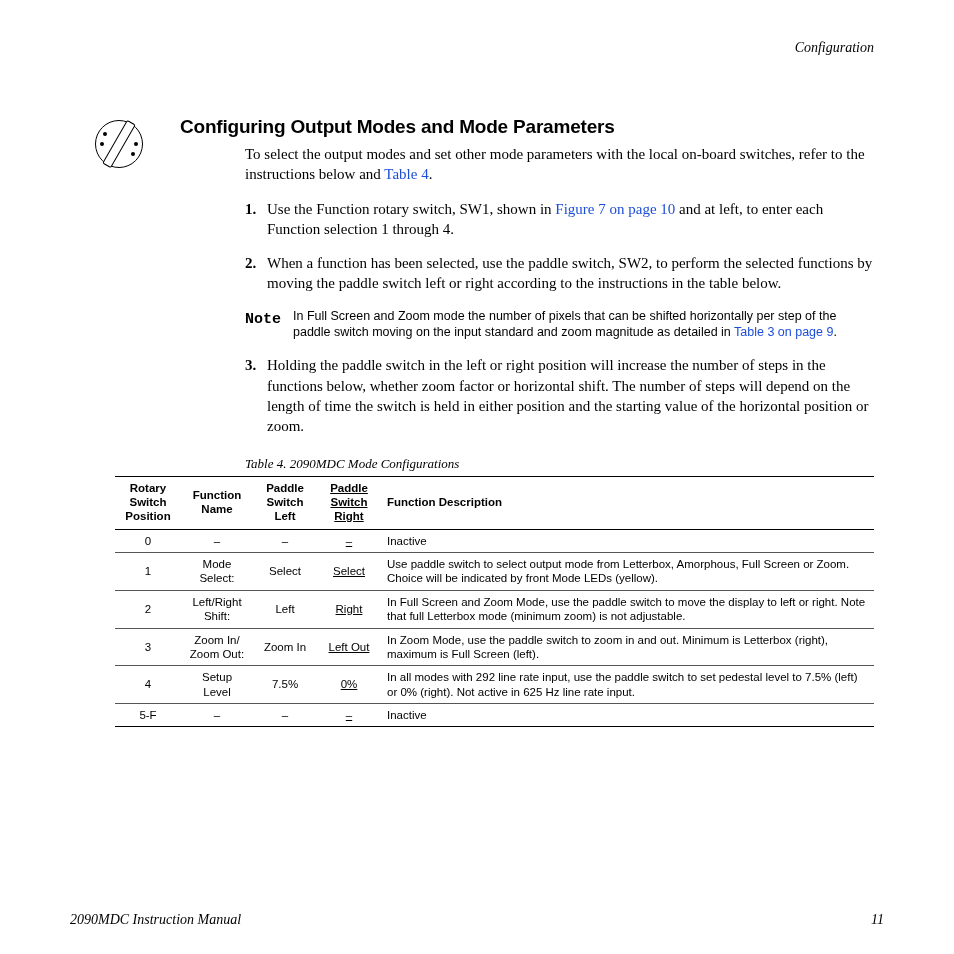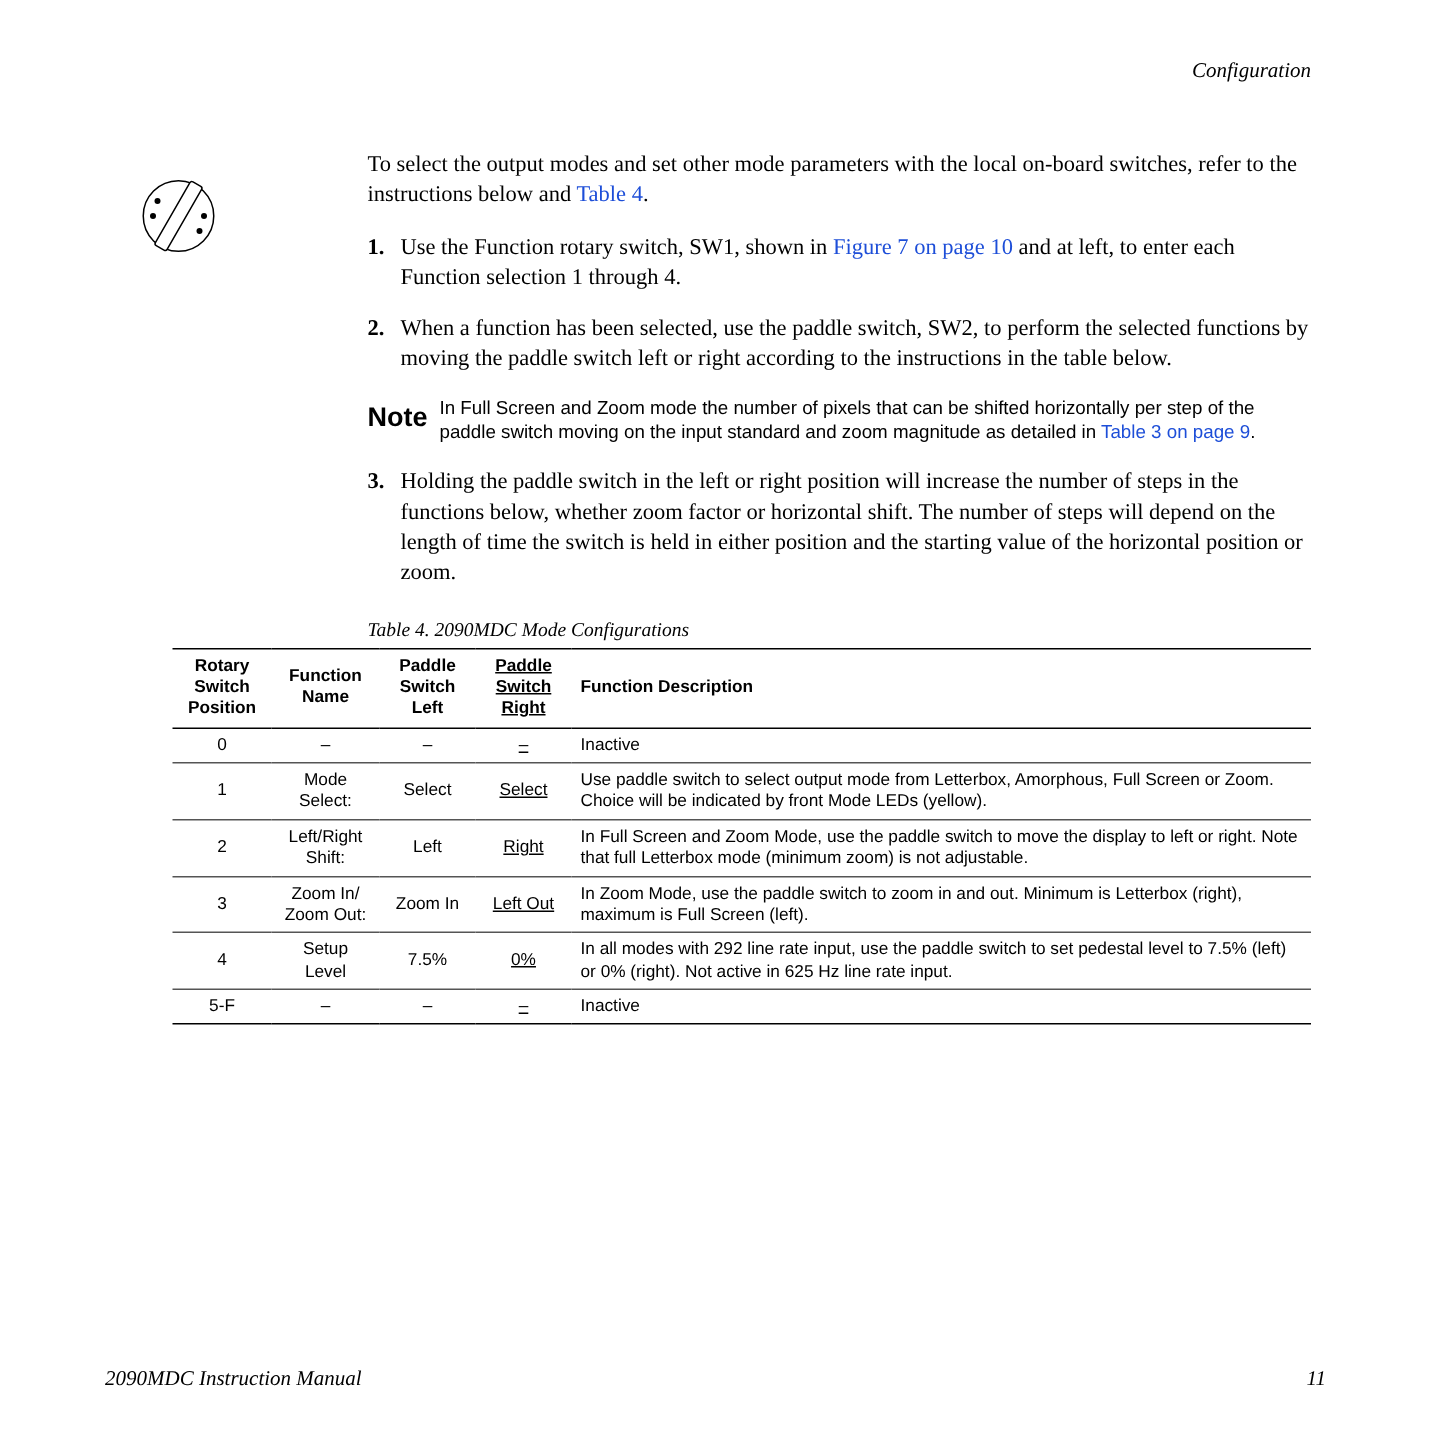--- a/index.html
+++ b/index.html
@@ -16,21 +16,21 @@
   .page {
     padding: 40px 70px 40px 70px;
     box-sizing: border-box;
     height: 100%;
     position: relative;
   }
   .header-category {
     text-align: right;
     font-style: italic;
     font-size: 14px;
-    margin-bottom: 44px;
+    margin-bottom: 60px;
     padding-right: 10px;
   }
   .icon-col {
     position: absolute;
     left: 95px;
     top: 120px;
   }
   .rotary-icon {
     width: 48px;
     height: 48px;
@@ -72,23 +72,23 @@
     padding-right: 10px;
     font-size: 15px;
     line-height: 1.35;
   }
   .intro { margin: 0 0 14px 0; }
   .ol-item { display: flex; margin: 0 0 14px 0; }
   .ol-num { font-weight: bold; min-width: 22px; line-height: 1.35; font-size: 15px;}
   .ol-body { flex: 1; }
   .note-block { display: flex; margin: 0 0 14px 0; }
   .note-label {
-    font-family: Liberation Sans, sans-serif;
+    font-family: Liberation Mono, monospace;
     font-weight: bold;
-    font-size: 18px;
+    font-size: 15px;
     min-width: 48px;
     padding-top: 2px;
   }
   .note-text {
     font-family: Arial, Helvetica, sans-serif;
     font-size: 12.5px;
     line-height: 1.35;
     flex: 1;
   }
   .xref { color: #1d4ed8; }
@@ -151,20 +151,21 @@
 
   <div class="icon-col">
     <div class="rotary-icon">
       <div class="dot" style="left:4px; top:21px;"></div>
       <div class="dot" style="left:7px; top:11px;"></div>
       <div class="dot" style="right:7px; bottom:11px;"></div>
       <div class="dot" style="right:4px; bottom:21px;"></div>
     </div>
   </div>
 
+  <h2 class="heading">Configuring Output Modes and Mode Parameters</h2>
 
   <div class="content">
     <p class="intro">
       <span>To select the output modes and set other mode parameters with the local on-board switches, refer to the instructions below and </span><span class="xref">Table 4</span><span>.</span>
     </p>
 
     <div class="ol-item">
       <div class="ol-num">1.</div>
       <div class="ol-body">
         <span>Use the Function rotary switch, SW1, shown in </span><span class="xref">Figure 7 on page 10</span><span> and at left, to enter each Function selection 1 through 4.</span>

